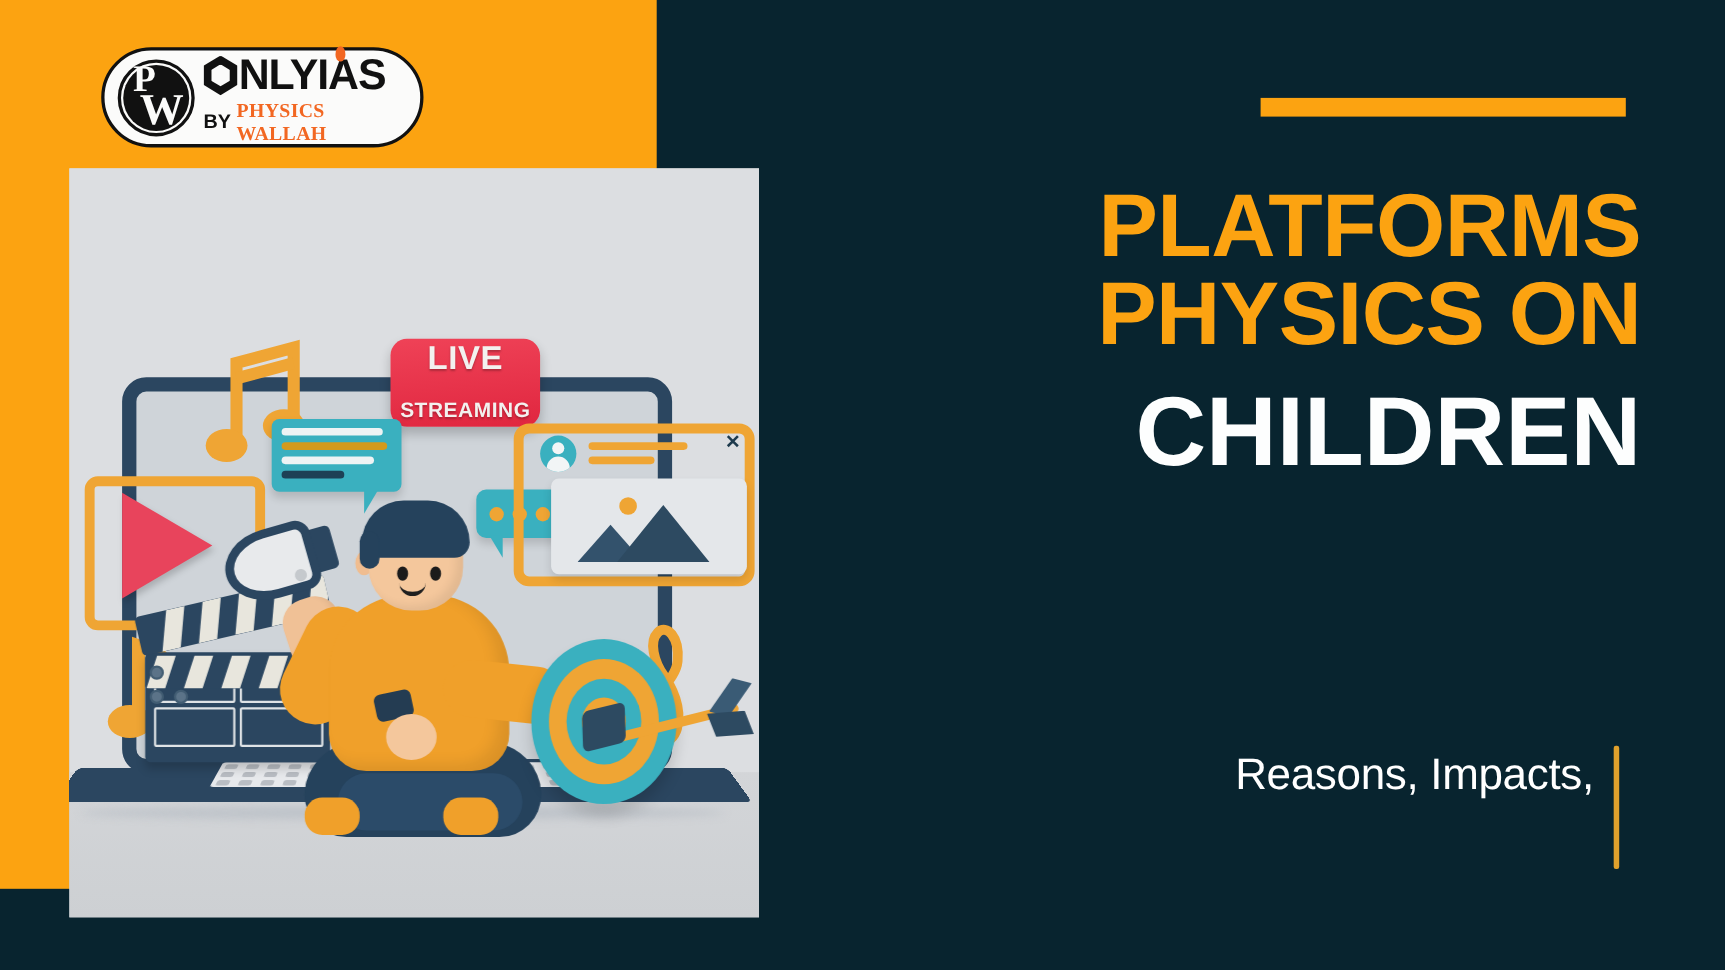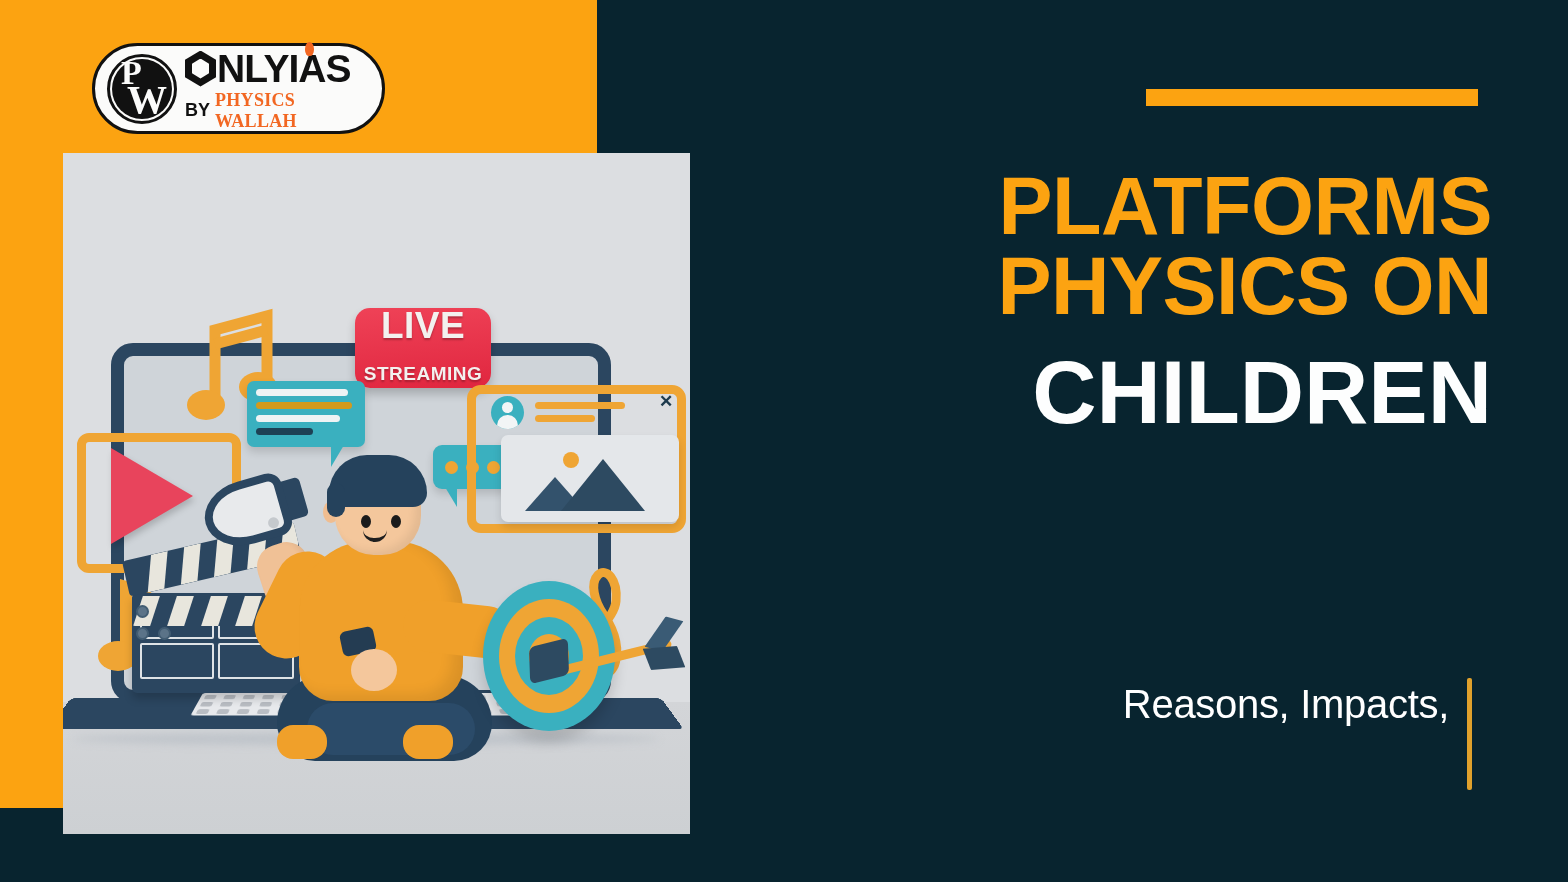--- a/index.html
+++ b/index.html
@@ -119,21 +119,21 @@
   .clef{position:absolute;left:505px;top:400px;width:70px;height:130px;}
 
   
   .live-badge{
     position:absolute;left:292px;top:155px;width:136px;height:80px;
     background:linear-gradient(175deg,#ef4257,#e0263f);border-radius:15px;
     box-shadow:0 6px 10px rgba(0,0,0,.2);
     display:flex;flex-direction:column;align-items:center;justify-content:center;
     color:#f3f1ef;font-weight:700;letter-spacing:.5px;
   }
-  .live-badge .l1{font-size:37px;line-height:30px;text-shadow:0 2px 2px rgba(0,0,0,.25);}
+  .live-badge .l1{font-size:30px;line-height:30px;text-shadow:0 2px 2px rgba(0,0,0,.25);}
   .live-badge .l2{font-size:19px;line-height:22px;text-shadow:0 2px 2px rgba(0,0,0,.25);margin-top:22px;}
 
   
   .chat-lines{
     position:absolute;left:184px;top:228px;width:118px;height:66px;
     background:#3ab0bf;border-radius:7px;box-shadow:0 5px 8px rgba(0,0,0,.14);
     padding:8px 9px;box-sizing:border-box;
   }
   .chat-lines span{display:block;height:7px;border-radius:4px;margin-bottom:6px;}
   .chat-lines .w{background:#eef3f4;width:92%;}

